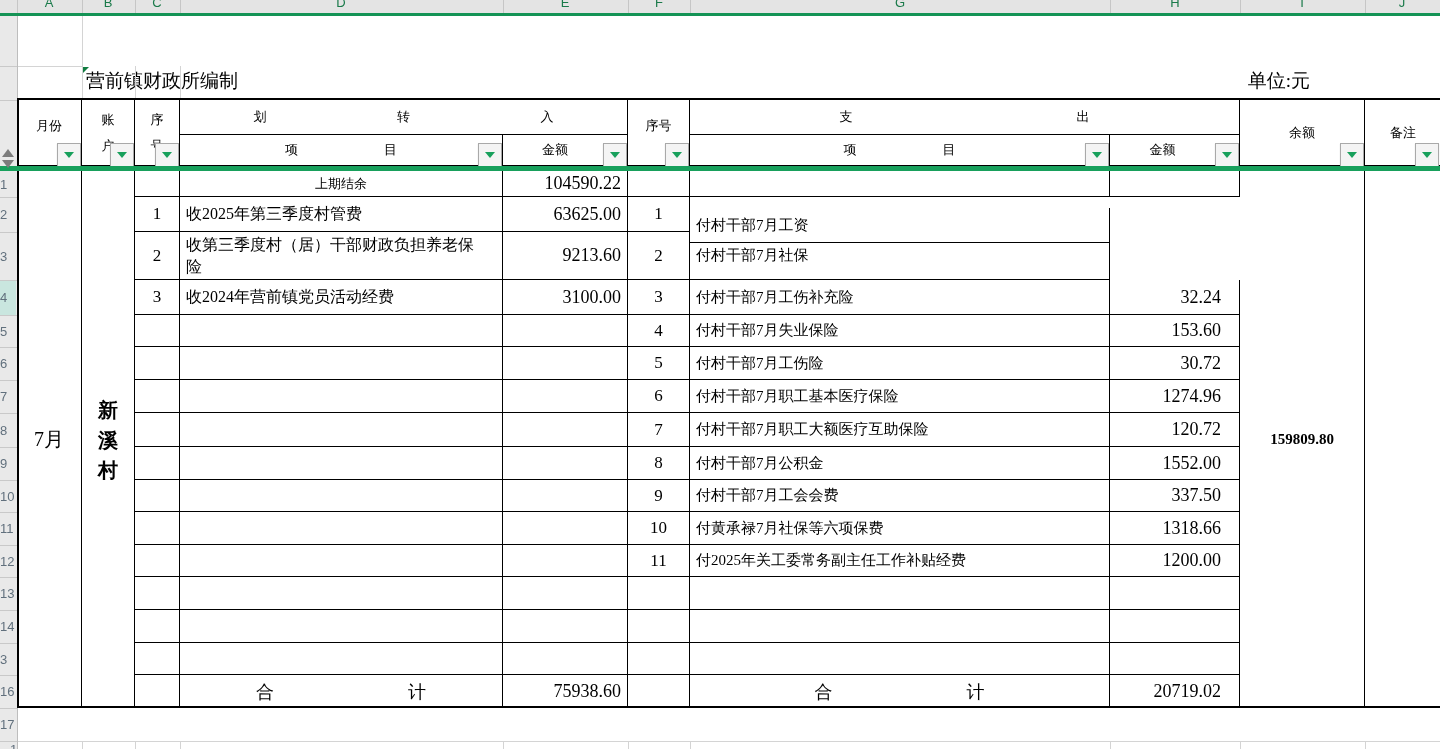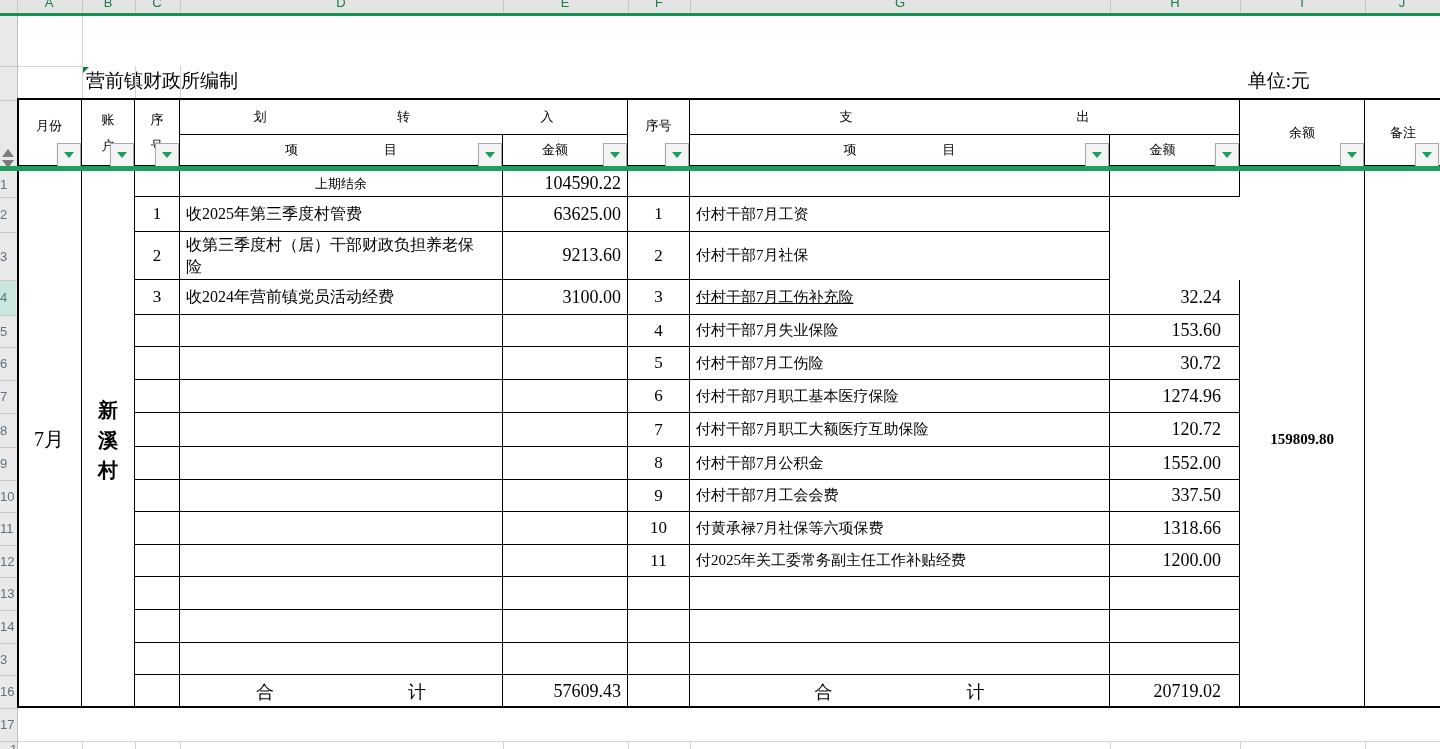--- a/index.html
+++ b/index.html
@@ -217,35 +217,35 @@
     <div class="cell num br bb" style="left: 503px; top: 171px; width: 125px; height: 26px;">104590.22</div>
     <div class="cell seq br bb" style="left: 628px; top: 171px; width: 62px; height: 26px;"></div>
     <div class="cell item-r br bb" style="left: 690px; top: 171px; width: 420px; height: 26px;"></div>
     <div class="cell num-r br bb" style="left: 1110px; top: 171px; width: 130px; height: 26px;"></div>
     <div class="cell seq br bb" style="left: 135px; top: 197px; width: 45px; height: 35px;">1</div>
     <div class="cell item-l br bb" style="left: 180px; top: 197px; width: 323px; height: 35px;">
       <div class="inner">收2025年第三季度村管费</div>
     </div>
     <div class="cell num br bb" style="left: 503px; top: 197px; width: 125px; height: 35px;">63625.00</div>
     <div class="cell seq br bb" style="left: 628px; top: 197px; width: 62px; height: 35px;">1</div>
-    <div class="cell item-r br bb" style="left: 690px; top: 197px; width: 420px; height: 35px;">付村干部7月工资</div>
+    <div class="cell item-r br bb" style="left: 690px; top: 208px; width: 420px; height: 35px;">付村干部7月工资</div>
     <div class="cell seq br bb" style="left: 135px; top: 232px; width: 45px; height: 48px;">2</div>
     <div class="cell item-l br bb" style="left: 180px; top: 232px; width: 323px; height: 48px;">
       <div class="inner">收第三季度村（居）干部财政负担养老保险</div>
     </div>
     <div class="cell num br bb" style="left: 503px; top: 232px; width: 125px; height: 48px;">9213.60</div>
     <div class="cell seq br bb" style="left: 628px; top: 232px; width: 62px; height: 48px;">2</div>
     <div class="cell item-r br bb" style="left: 690px; top: 232px; width: 420px; height: 48px;">付村干部7月社保</div>
     <div class="cell seq br bb" style="left: 135px; top: 280px; width: 45px; height: 35px;">3</div>
     <div class="cell item-l br bb" style="left: 180px; top: 280px; width: 323px; height: 35px;">
       <div class="inner">收2024年营前镇党员活动经费</div>
     </div>
     <div class="cell num br bb" style="left: 503px; top: 280px; width: 125px; height: 35px;">3100.00</div>
     <div class="cell seq br bb" style="left: 628px; top: 280px; width: 62px; height: 35px;">3</div>
-    <div class="cell item-r br bb" style="left: 690px; top: 280px; width: 420px; height: 35px; text-decoration: underline;">付村干部7月工伤补充险</div>
+    <div class="cell item-r br bb" style="left: 690px; top: 280px; width: 420px; height: 35px;">付村干部7月工伤补充险</div>
     <div class="cell num-r br bb" style="left: 1110px; top: 280px; width: 130px; height: 35px;">32.24</div>
     <div class="cell seq br bb" style="left: 135px; top: 315px; width: 45px; height: 32px;"></div>
     <div class="cell item-l br bb" style="left: 180px; top: 315px; width: 323px; height: 32px;">
       <div class="inner"></div>
     </div>
     <div class="cell num br bb" style="left: 503px; top: 315px; width: 125px; height: 32px;"></div>
     <div class="cell seq br bb" style="left: 628px; top: 315px; width: 62px; height: 32px;">4</div>
     <div class="cell item-r br bb" style="left: 690px; top: 315px; width: 420px; height: 32px;">付村干部7月失业保险</div>
     <div class="cell num-r br bb" style="left: 1110px; top: 315px; width: 130px; height: 32px;">153.60</div>
     <div class="cell seq br bb" style="left: 135px; top: 347px; width: 45px; height: 33px;"></div>
@@ -325,19 +325,19 @@
       <div class="inner"></div>
     </div>
     <div class="cell num br bb" style="left: 503px; top: 643px; width: 125px; height: 32px;"></div>
     <div class="cell seq br bb" style="left: 628px; top: 643px; width: 62px; height: 32px;"></div>
     <div class="cell item-r br bb" style="left: 690px; top: 643px; width: 420px; height: 32px;"></div>
     <div class="cell num-r br bb" style="left: 1110px; top: 643px; width: 130px; height: 32px;"></div>
     <div class="cell seq br" style="left: 135px; top: 675px; width: 45px; height: 33px;"></div>
     <div class="cell center br total-lab" style="left: 180px; top: 675px; width: 323px; height: 33px;">
       <div class="spread" style="width: 170px;">合计</div>
     </div>
-    <div class="cell num br" style="left: 503px; top: 675px; width: 125px; height: 33px;">57609.43</div>
+    <div class="cell num br" style="left: 503px; top: 675px; width: 125px; height: 33px;">75938.60</div>
     <div class="cell seq br" style="left: 628px; top: 675px; width: 62px; height: 33px;"></div>
     <div class="cell center br total-lab" style="left: 690px; top: 675px; width: 420px; height: 33px;">
       <div class="spread" style="width: 170px;">合计</div>
     </div>
     <div class="cell num-r br" style="left: 1110px; top: 675px; width: 130px; height: 33px;">20719.02</div>
   </div>
 
 </body></html>

